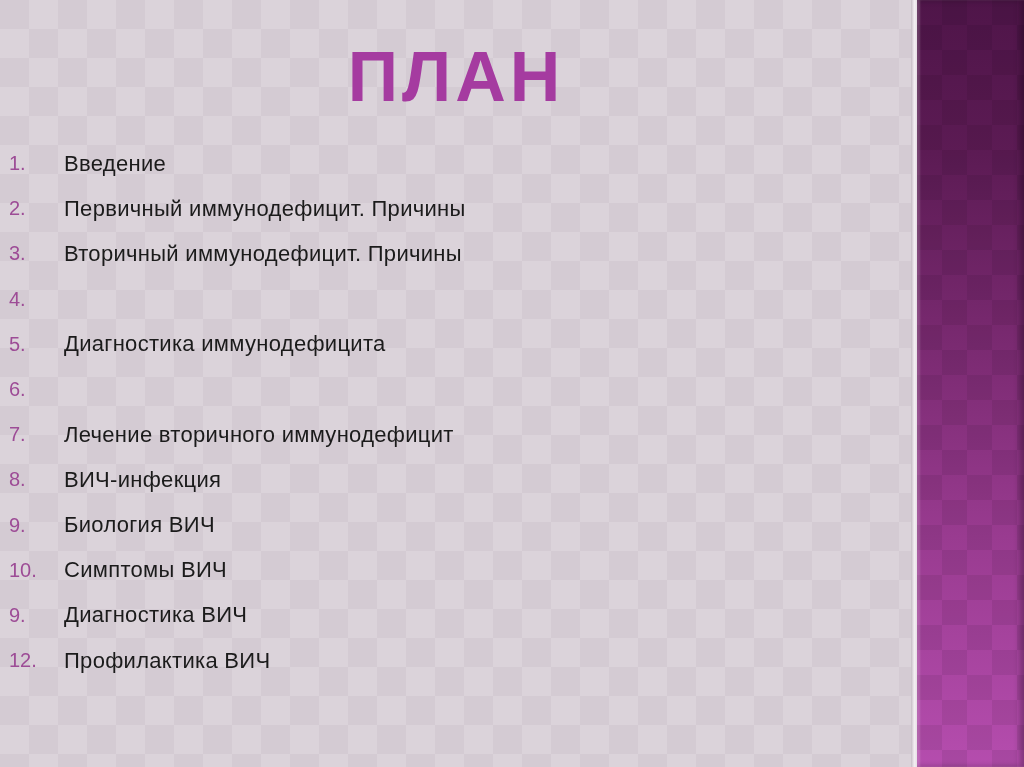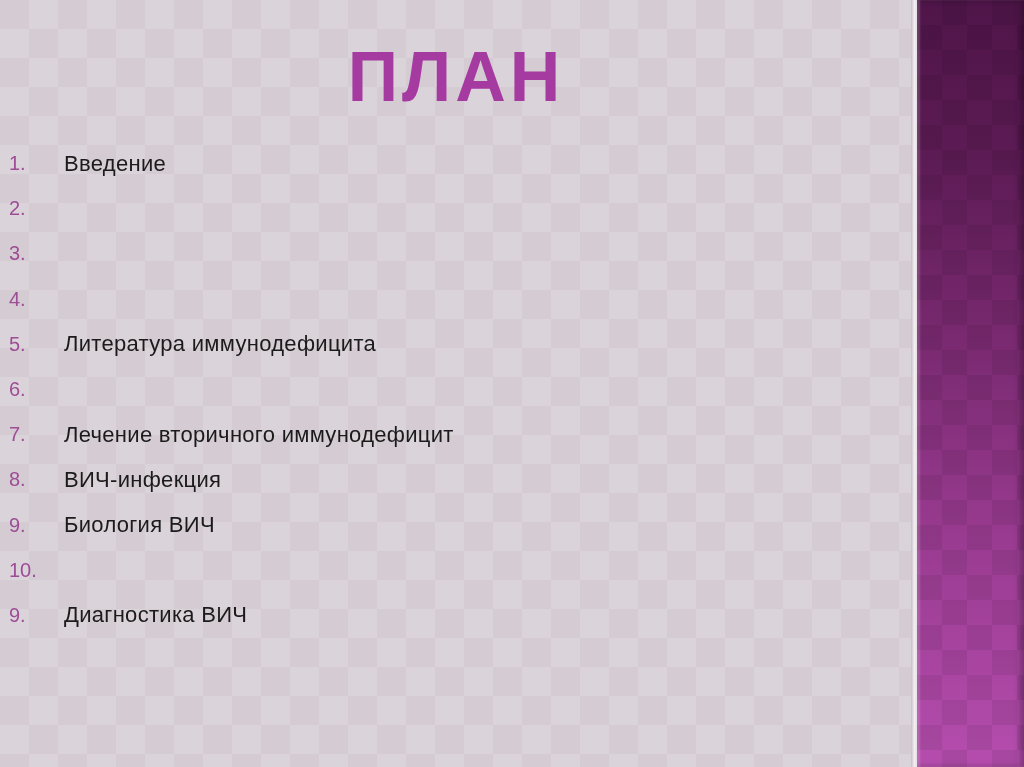--- a/index.html
+++ b/index.html
@@ -81,50 +81,57 @@
 <div class="slide">
   <div class="content">
     <h1 class="title">ПЛАН</h1>
     <ol class="plan-list">
         <li>
           <span class="item-num">1.</span>
           <span class="item-text">Введение</span>
         </li>
         <li>
           <span class="item-num">2.</span>
+          <span class="item-text">Первичный иммунодефицит. Причины</span>
         </li>
         <li>
           <span class="item-num">3.</span>
+          <span class="item-text">Вторичный иммунодефицит. Причины</span>
         </li>
         <li>
           <span class="item-num">4.</span>
         </li>
         <li>
           <span class="item-num">5.</span>
-          <span class="item-text">Литература иммунодефицита</span>
+          <span class="item-text">Диагностика иммунодефицита</span>
         </li>
         <li>
           <span class="item-num">6.</span>
         </li>
         <li>
           <span class="item-num">7.</span>
           <span class="item-text">Лечение вторичного иммунодефицит</span>
         </li>
         <li>
           <span class="item-num">8.</span>
           <span class="item-text">ВИЧ-инфекция</span>
         </li>
         <li>
           <span class="item-num">9.</span>
           <span class="item-text">Биология ВИЧ</span>
         </li>
         <li>
           <span class="item-num">10.</span>
+          <span class="item-text">Симптомы ВИЧ</span>
         </li>
         <li>
           <span class="item-num">9.</span>
           <span class="item-text">Диагностика ВИЧ</span>
+        </li>
+        <li>
+          <span class="item-num">12.</span>
+          <span class="item-text">Профилактика ВИЧ</span>
         </li>
       </ol>
   </div>
   <div class="edge-strip"></div>
   <div class="accent-bar"></div>
 </div>
 
 </body></html>

